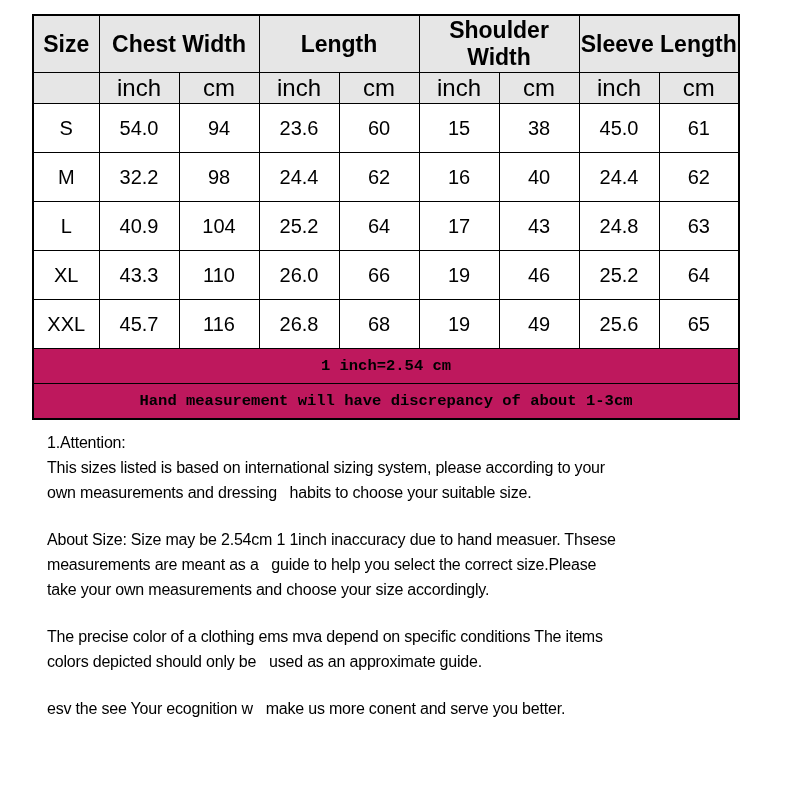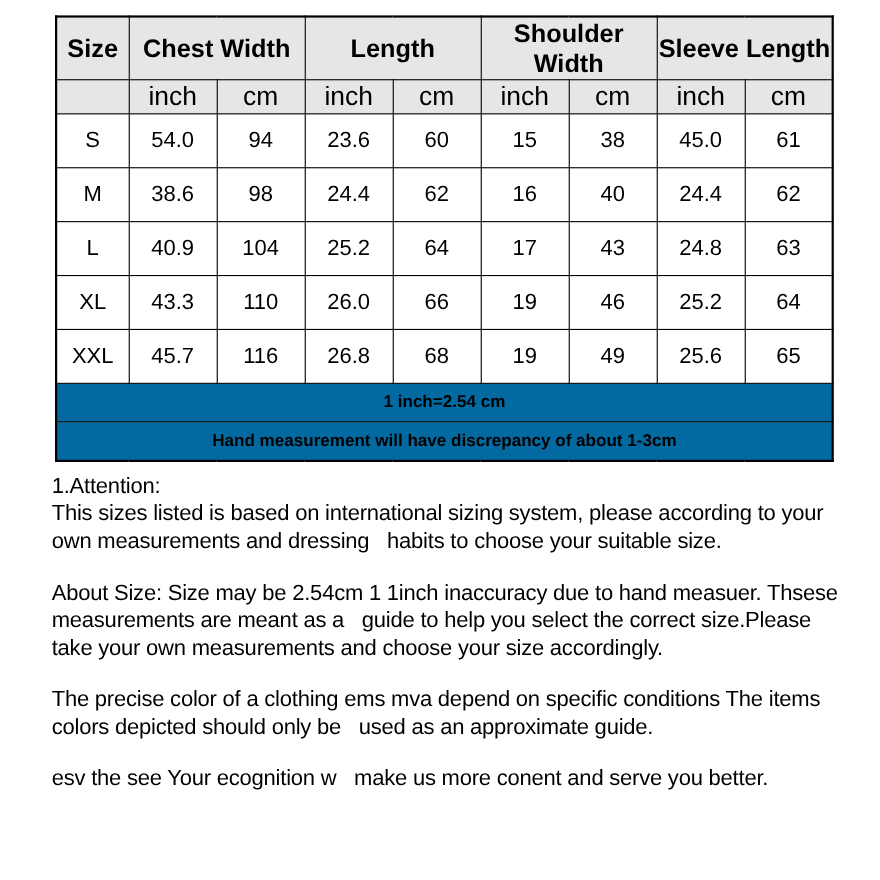--- a/index.html
+++ b/index.html
@@ -5,21 +5,21 @@
   :root{
     --page-bg:#ffffff; --header-bg:#e6e6e6; --border:#000000; --text:#000000;
   }
   html,body{margin:0;padding:0;}
   body{
     width:800px;height:800px;background:var(--page-bg);
     font-family:"Liberation Sans", sans-serif;color:var(--text);
     position:relative;overflow:hidden;
   }
   .size-table{
-    position:absolute;left:50px;top:14px;
+    position:absolute;left:32px;top:14px;
     border-collapse:collapse;table-layout:fixed;
     border:2px solid var(--border);
   }
   .size-table th,.size-table td{
     border:1px solid var(--border);
     text-align:center;vertical-align:middle;padding:0;
     font-weight:normal;
   }
   col.c-size{width:66px;}
   col.c-meas{width:80px;}
@@ -28,31 +28,31 @@
     font-weight:bold;font-size:23px;height:56px;line-height:27px;
   }
   tr.header-unit-row th{
     background:var(--header-bg);
     font-size:24px;height:30px;
   }
   tr.data-row td{
     font-size:20px;height:48px;background:#ffffff;
   }
   tr.footnote-row td{
-    font-family:Liberation Sans, sans-serif;
-    font-weight:bold;font-size:15.5px;height:34px;background:#0369a1;
+    font-family:Liberation Mono, monospace;
+    font-weight:bold;font-size:15.5px;height:34px;background:#be185d;
     letter-spacing:0px;
   }
   .notes{
     position:absolute;left:47px;top:430px;width:716px;
   }
   .note{margin:0 0 22px 0;}
   .note-line{
     display:block;white-space:pre;
-    font-size:20px;line-height:25px;letter-spacing:-0.2px;
+    font-size:16px;line-height:25px;letter-spacing:-0.2px;
   }
 </style>
 </head>
 <body>
 
 <table class="size-table">
   <colgroup>
     <col class="c-size">
     <col class="c-meas">
       <col class="c-meas">
@@ -90,21 +90,21 @@
         <td>94</td>
         <td>23.6</td>
         <td>60</td>
         <td>15</td>
         <td>38</td>
         <td>45.0</td>
         <td>61</td>
       </tr>
       <tr class="data-row">
         <td>M</td>
-        <td>38.6</td>
+        <td>32.2</td>
         <td>98</td>
         <td>24.4</td>
         <td>62</td>
         <td>16</td>
         <td>40</td>
         <td>24.4</td>
         <td>62</td>
       </tr>
       <tr class="data-row">
         <td>L</td>

